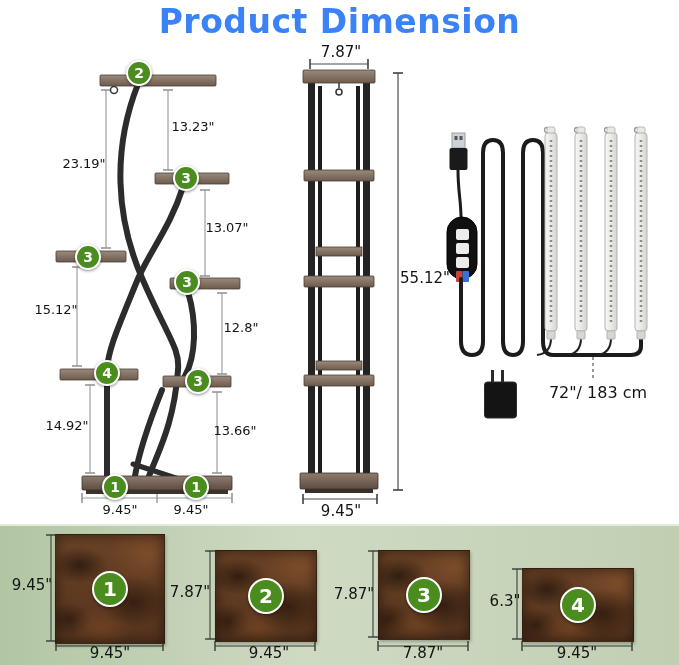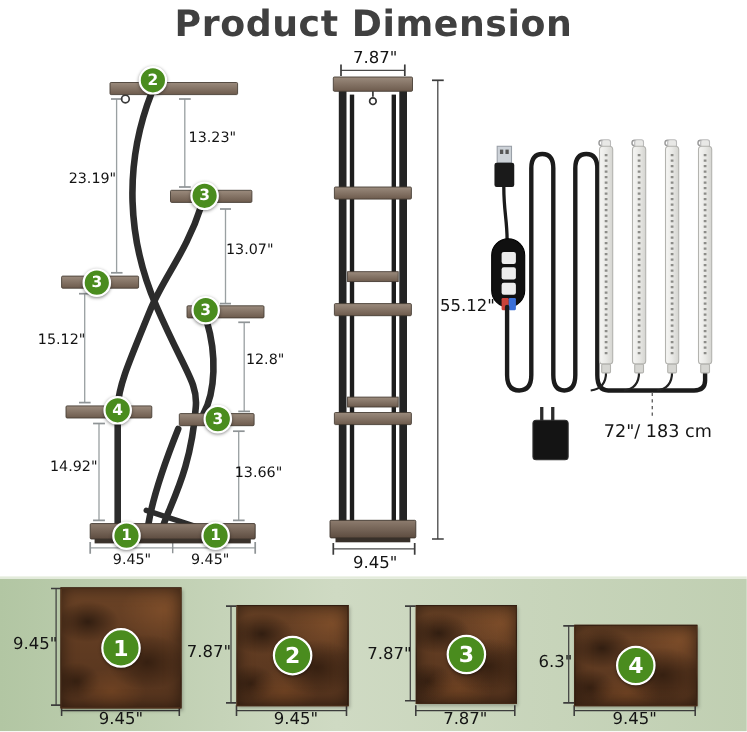--- a/index.html
+++ b/index.html
@@ -1,19 +1,19 @@
 <!DOCTYPE html>
 <html><head>
 <meta charset="utf-8">
 <style>
   html,body{margin:0;padding:0;background:#fff;}
   .stage{position:relative;width:679px;height:665px;background:#ffffff;overflow:hidden;
          font-family:"DejaVu Sans","Liberation Sans",sans-serif;}
   .title{position:absolute;top:2px;left:0;width:100%;text-align:center;
-         font-size:33px;font-weight:bold;color:#404040;letter-spacing:.5px;z-index:5;}
+         font-size:33px;font-weight:bold;color:#3b82f6;letter-spacing:.5px;z-index:5;}
   .band{position:absolute;left:0;top:524px;width:679px;height:141px;z-index:1;
         background:linear-gradient(90deg,#b2c6a3 0%,#cfdac3 45%,#c0cfb2 100%);
         border-top:2px solid #e3ebdb;box-sizing:border-box;}
   svg.art{position:absolute;left:0;top:0;z-index:2;}
   .wood{position:absolute;z-index:3;display:flex;align-items:center;justify-content:center;
         background-color:#5a3620;
         background-image:
           radial-gradient(ellipse 46px 30px at 22% 28%, rgba(15,8,4,.6), transparent 62%),
           radial-gradient(ellipse 60px 42px at 72% 62%, rgba(22,11,4,.55), transparent 60%),
           radial-gradient(ellipse 50px 34px at 42% 86%, rgba(132,78,38,.5), transparent 62%),

